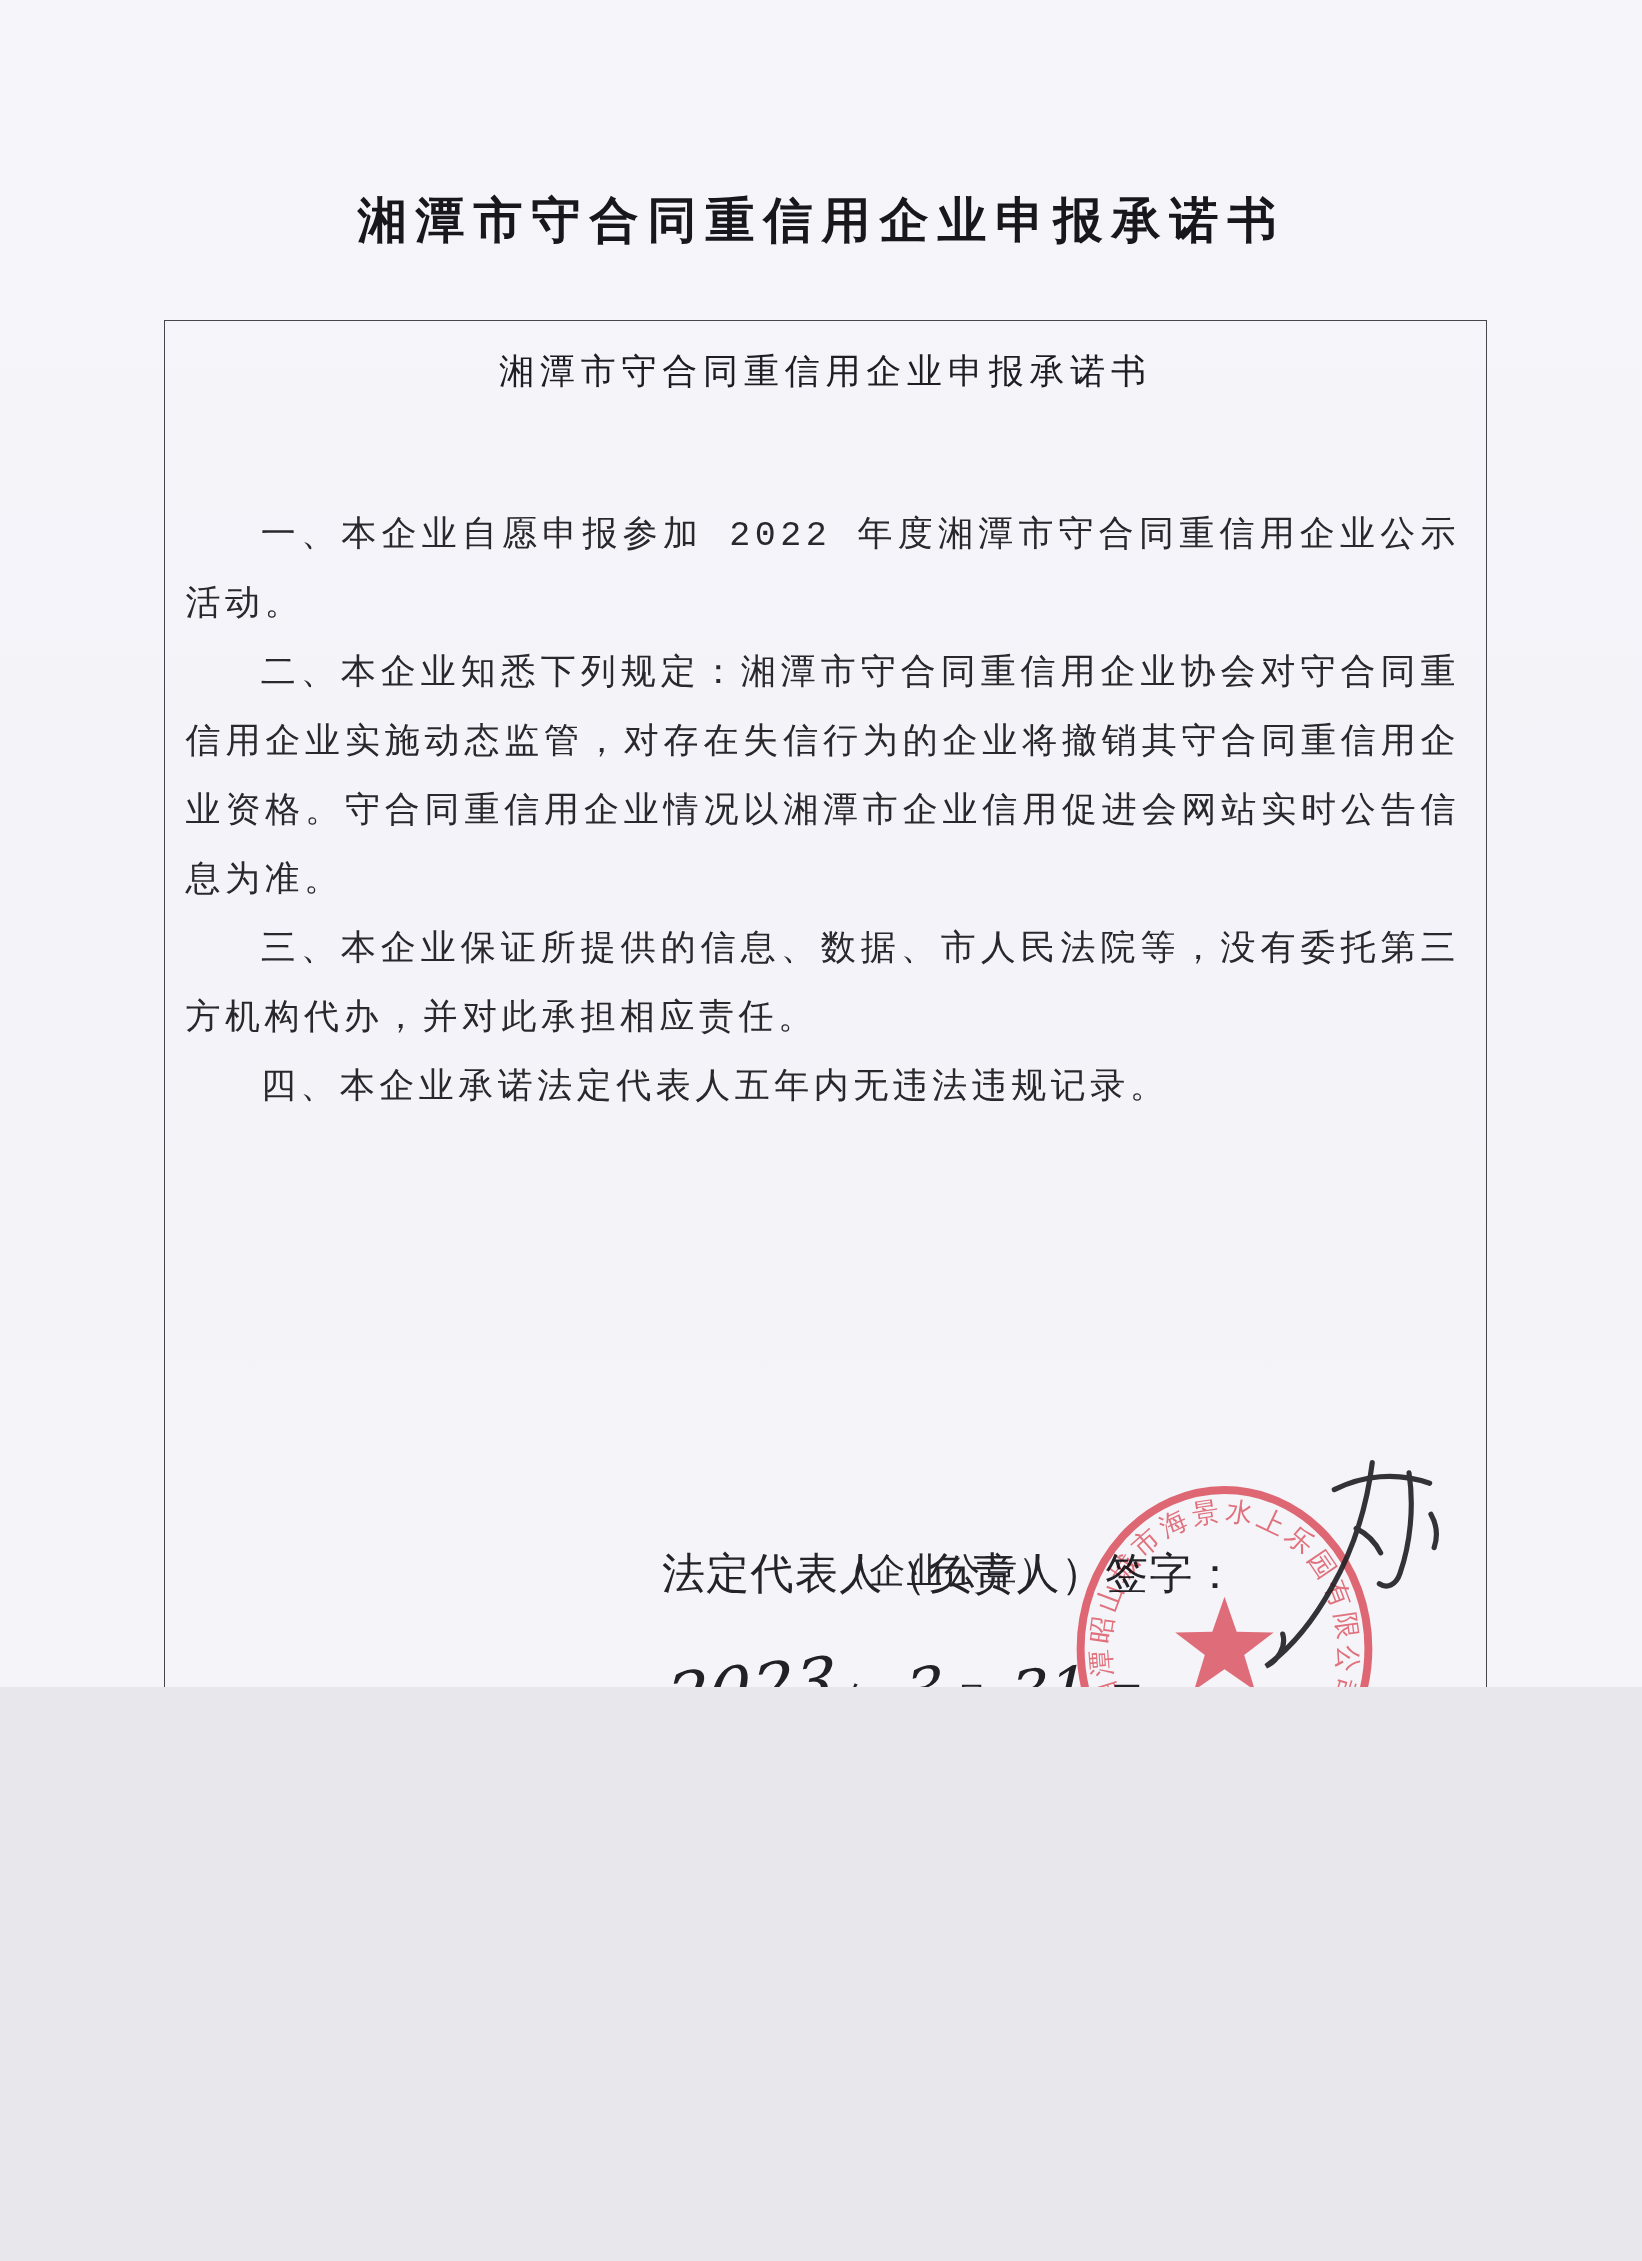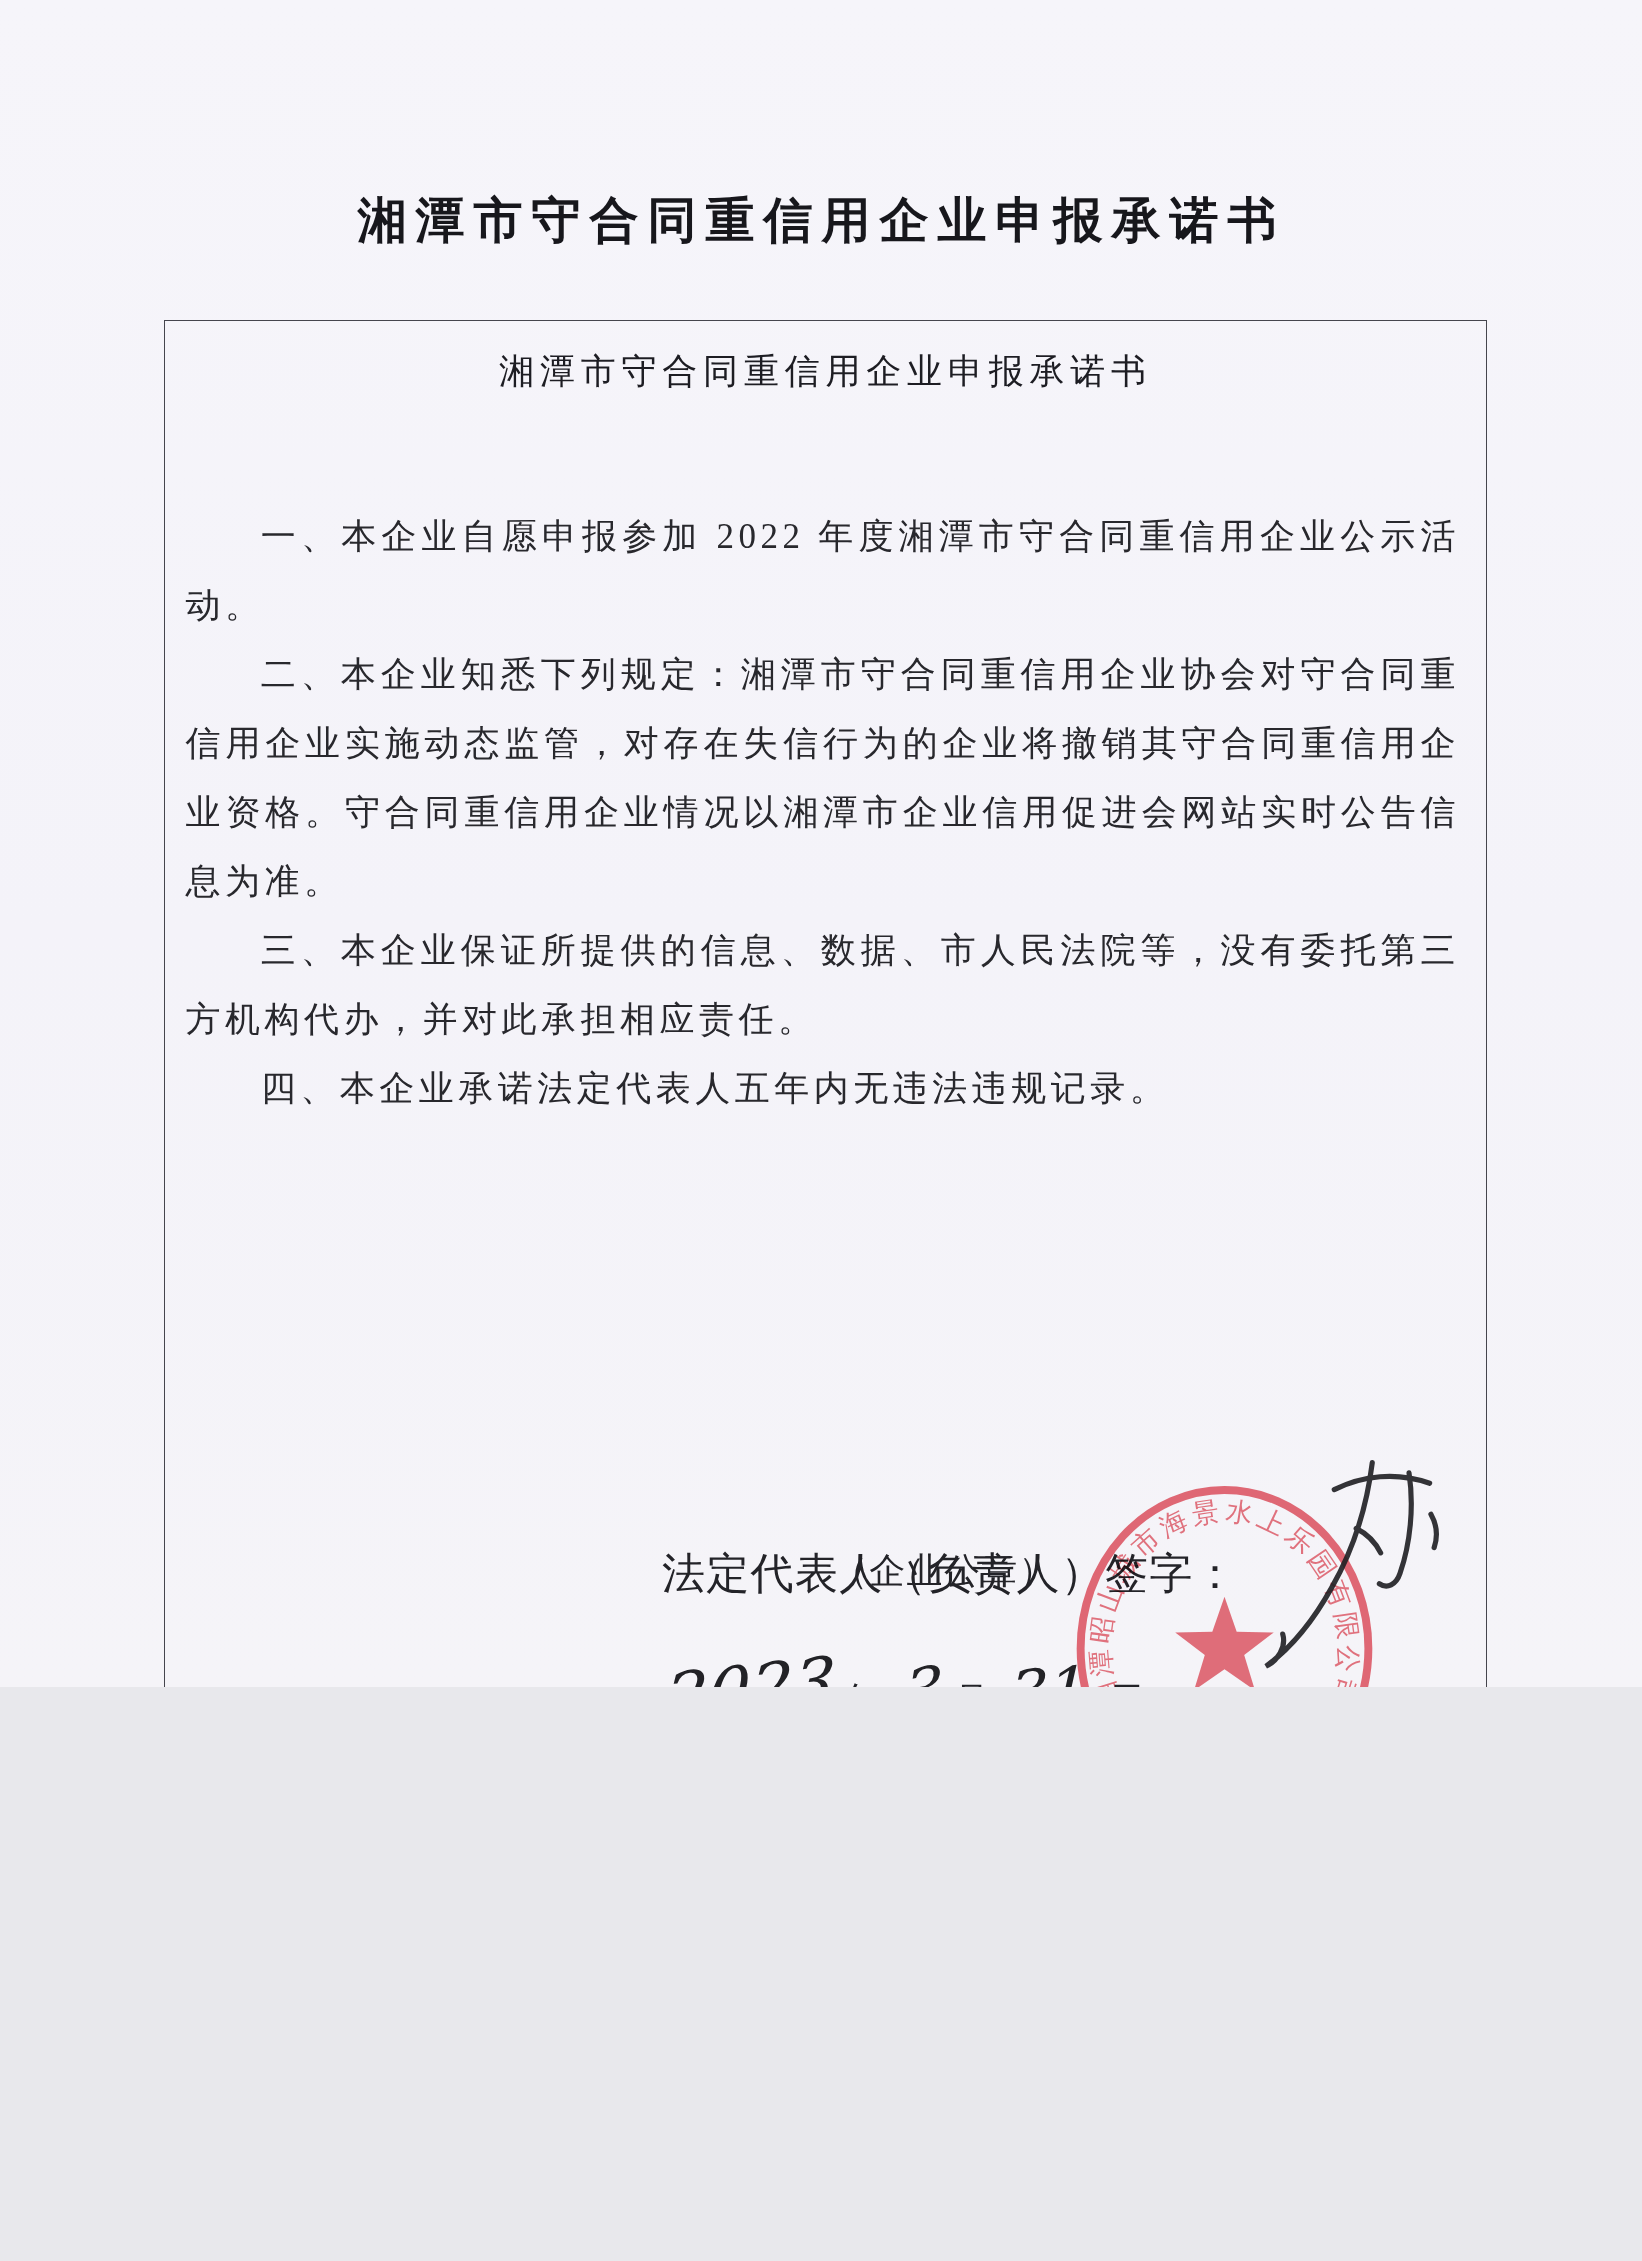--- a/index.html
+++ b/index.html
@@ -33,20 +33,21 @@
   .body-text{
     margin-top:107px;
     padding:0 26px 0 20.6px;
   }
   .body-text p{
     margin:0;
     font-size:35px;line-height:69px;letter-spacing:4.5px;
     text-align:justify;text-justify:inter-character;
     text-indent:2.15em;
     color:#28282d;
+    font-family:Liberation Mono, monospace;
   }
   .sig-line1{
     position:absolute;left:662px;top:1545px;
     font-size:43px;letter-spacing:1.3px;color:#232328;white-space:nowrap;
   }
   .sig-line2{
     position:absolute;left:832px;top:1547px;
     font-size:36px;letter-spacing:1.3px;color:#232328;white-space:nowrap;
   }
   .date-line{

